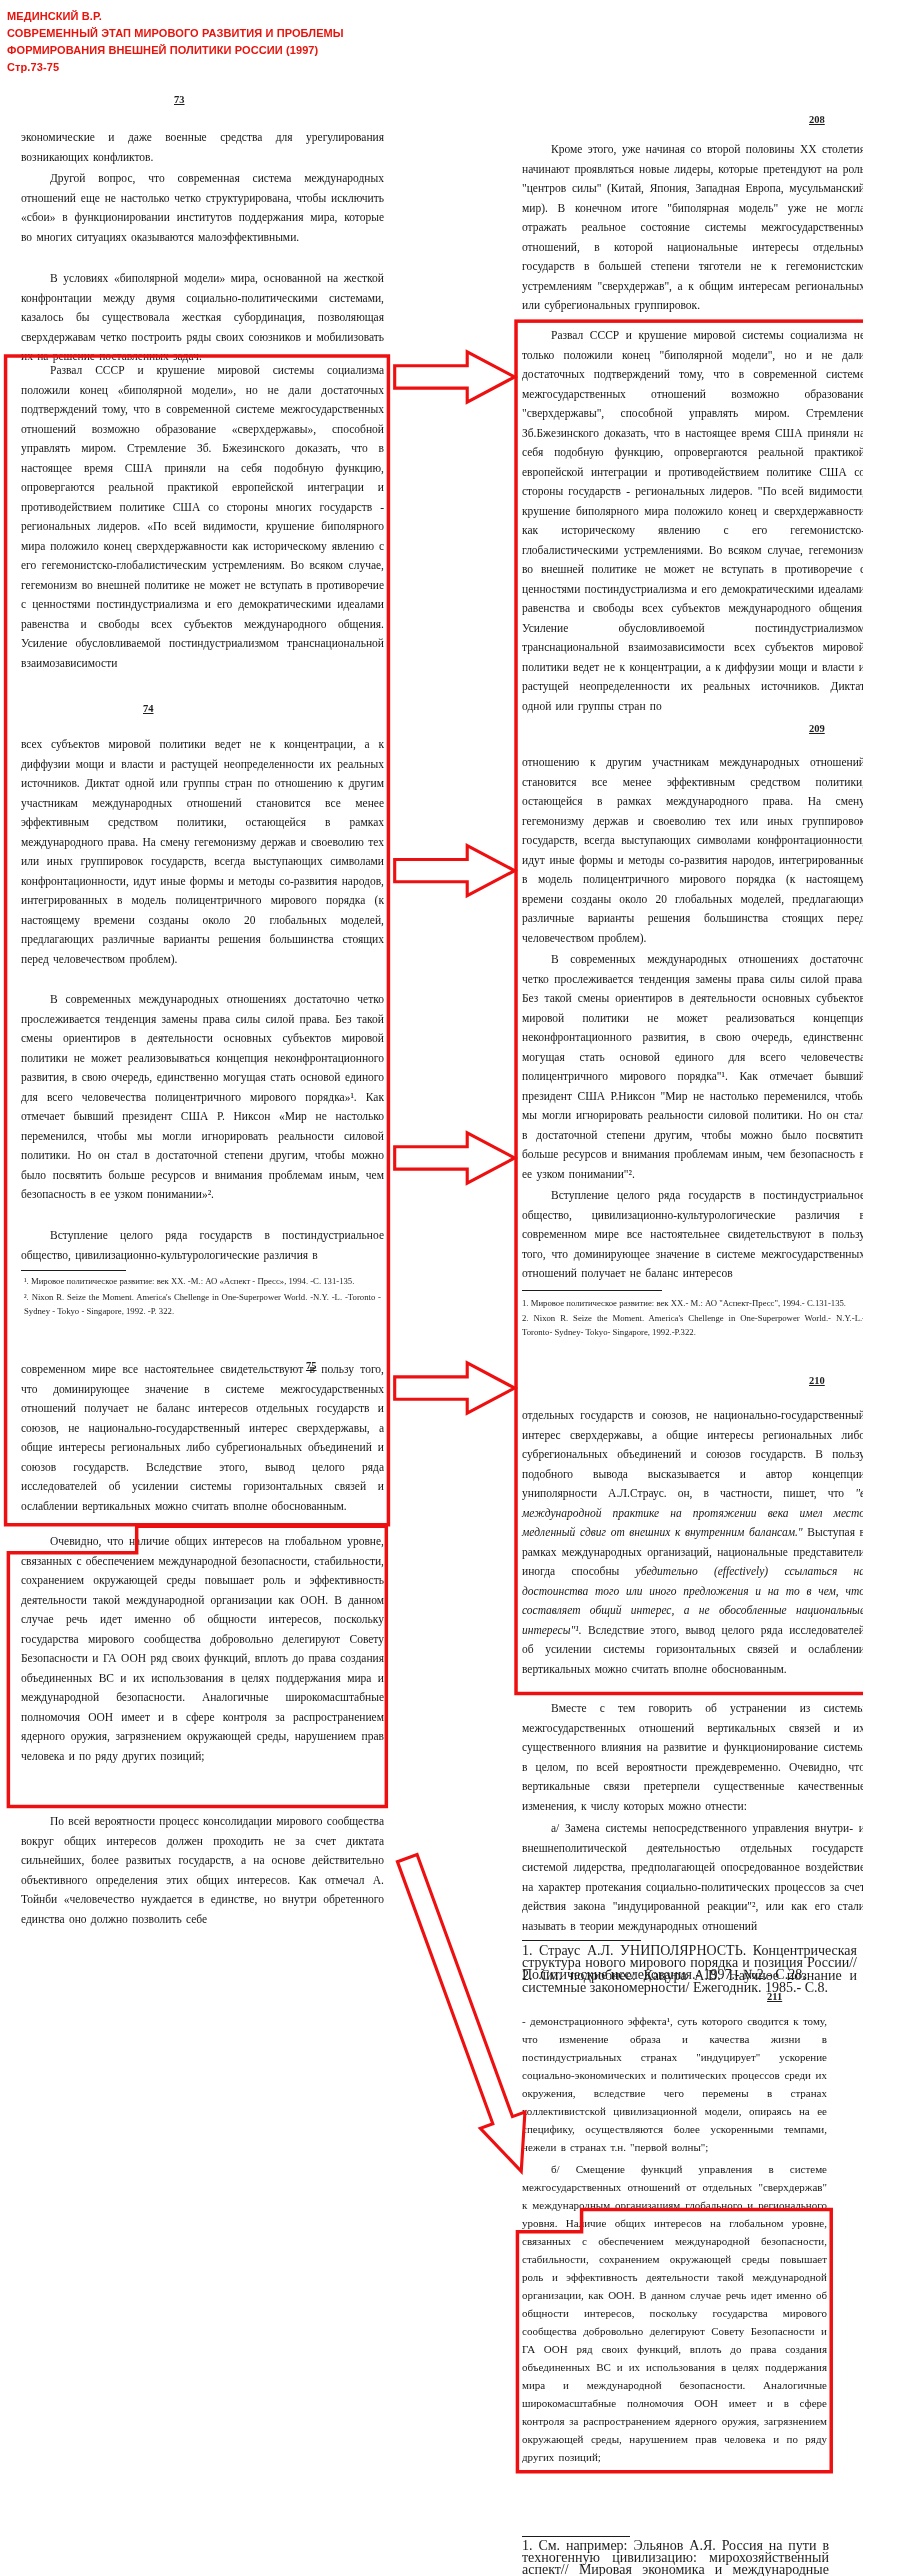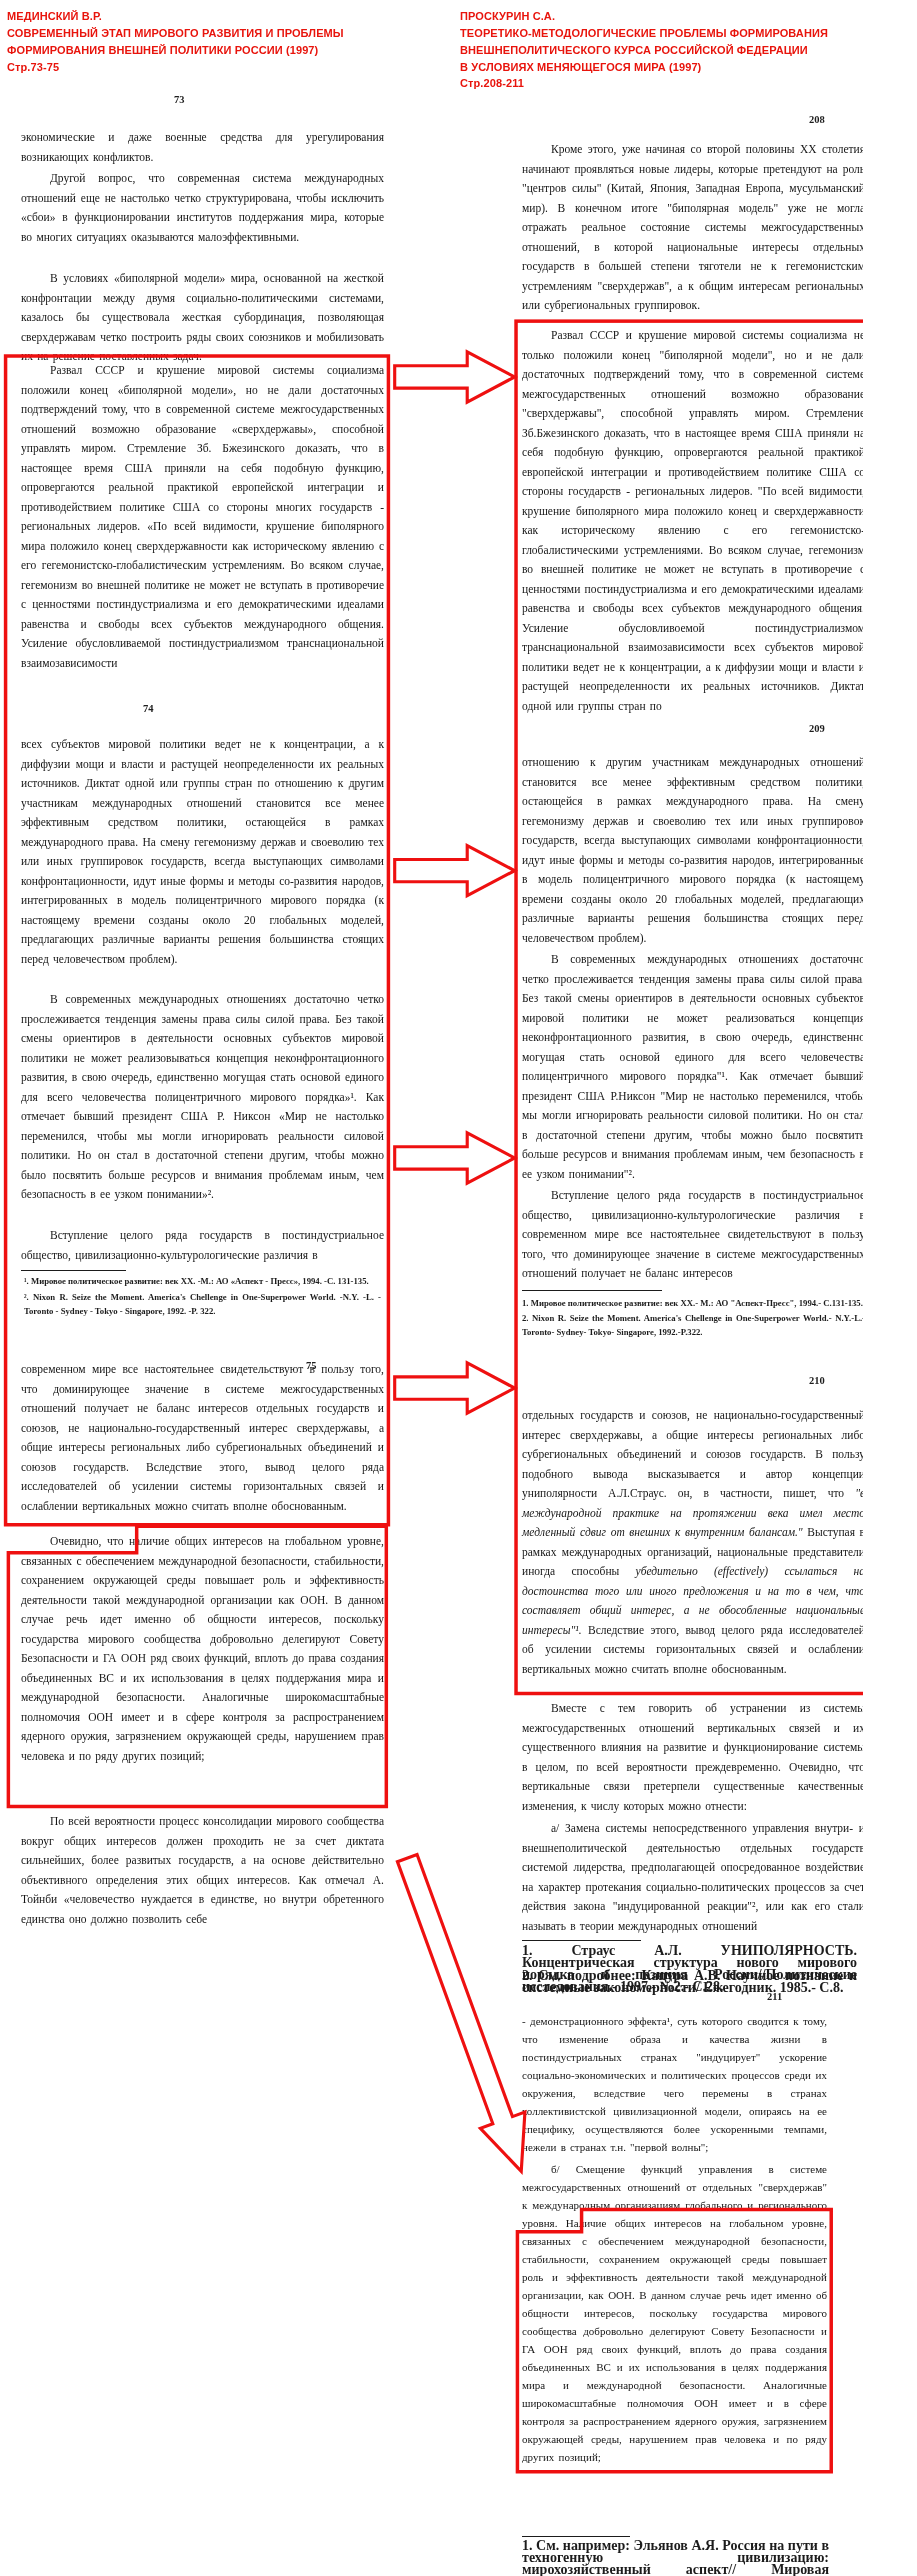--- a/index.html
+++ b/index.html
@@ -4,46 +4,39 @@
 <style>
   html,body{margin:0;padding:0;background:#ffffff;}
   .canvas{position:relative;width:863px;height:2576px;background:#ffffff;overflow:hidden;
           font-family:"Liberation Serif",serif;}
   .hdr{position:absolute;}
   .hdr div{font:700 11px/16.7px "Liberation Sans",sans-serif;color:#e8140c;letter-spacing:0.1px;}
   .p{position:absolute;font-size:11.5px;line-height:19.5px;color:#161616;text-align:justify;
      word-spacing:1.4px;}
   .lh26{font-size:11px;line-height:18px;}
   .ind{text-indent:29px;}
-  .pgnum{position:absolute;font:700 10.5px/15.3px "Liberation Serif",serif;color:#1d1d1d;}
-  .fn{position:absolute;font-size:8.7px;line-height:14px;color:#1c1c1c;text-align:justify;font-weight:bold;}
+  .pgnum{position:absolute;font:700 10.5px/15.3px "Liberation Serif",serif;color:#1d1d1d;text-decoration:underline;}
+  .fn{position:absolute;font-size:8.7px;line-height:14px;color:#1c1c1c;text-align:justify;}
   .fnsm{font-size:14px;line-height:12px;}
   .fnsep{position:absolute;height:1.4px;background:#1b1b1b;}
   .overlay{position:absolute;left:0;top:0;pointer-events:none;}
   i{font-style:italic;}
 </style>
 </head>
 <body>
 
 <div class="canvas">
 
   <div class="hdr" style="left:7px;top:8.4px;width:439px">
     <div>МЕДИНСКИЙ В.Р.</div>
     <div>СОВРЕМЕННЫЙ ЭТАП МИРОВОГО РАЗВИТИЯ И ПРОБЛЕМЫ</div>
     <div>ФОРМИРОВАНИЯ ВНЕШНЕЙ ПОЛИТИКИ РОССИИ (1997)</div>
     <div>Стр.73-75</div>
   </div>
 
-  <div class="hdr" style="left:460px;top:8.4px;width:453px">
-    <div>ПРОСКУРИН С.А.</div>
-    <div>ТЕОРЕТИКО-МЕТОДОЛОГИЧЕСКИЕ ПРОБЛЕМЫ ФОРМИРОВАНИЯ</div>
-    <div>ВНЕШНЕПОЛИТИЧЕСКОГО КУРСА РОССИЙСКОЙ ФЕДЕРАЦИИ</div>
-    <div>В УСЛОВИЯХ МЕНЯЮЩЕГОСЯ МИРА (1997)</div>
-    <div>Стр.208-211</div>
-  </div>
 
   <div class="pgnum" style="left:174px;top:92px">73</div>
   <div class="p ind" style="left:21px;top:169px;width:363px">Другой вопрос, что современная система международных отношений еще не настолько четко структурирована, чтобы исключить «сбои» в функционировании институтов поддержания мира, которые во многих ситуациях оказываются малоэффективными.</div>
   <div class="p" style="left:21px;top:128px;width:363px">экономические и даже военные средства для урегулирования возникающих конфликтов.</div>
   <div class="p ind" style="left:21px;top:269px;width:363px">В условиях «биполярной модели» мира, основанной на жесткой конфронтации между двумя социально-политическими системами, казалось бы существовала жесткая субординация, позволяющая сверхдержавам четко построить ряды своих союзников и мобилизовать их на решение поставленных задач.</div>
   <div class="p ind" style="left:21px;top:361px;width:363px">Развал СССР и крушение мировой системы социализма положили конец «биполярной модели», но не дали достаточных подтверждений тому, что в современной системе межгосударственных отношений возможно образование «сверхдержавы», способной управлять миром. Стремление Зб. Бжезинского доказать, что в настоящее время США приняли на себя подобную функцию, опровергаются реальной практикой европейской интеграции и противодействием политике США со стороны многих государств - региональных лидеров. «По всей видимости, крушение биполярного мира положило конец сверхдержавности как историческому явлению с его гегемонистско-глобалистическим устремлениям. Во всяком случае, гегемонизм во внешней политике не может не вступать в противоречие с ценностями постиндустриализма и его демократическими идеалами равенства и свободы всех субъектов международного общения. Усиление обусловливаемой постиндустриализмом транснациональной взаимозависимости</div>
   <div class="pgnum" style="left:143px;top:701px">74</div>
   <div class="p" style="left:21px;top:735px;width:363px">всех субъектов мировой политики ведет не к концентрации, а к диффузии мощи и власти и растущей неопределенности их реальных источников. Диктат одной или группы стран по отношению к другим участникам международных отношений становится все менее эффективным средством политики, остающейся в рамках международного права. На смену гегемонизму держав и своеволию тех или иных группировок государств, всегда выступающих символами конфронтационности, идут иные формы и методы со-развития народов, интегрированных в модель полицентричного мирового порядка (к настоящему времени созданы около 20 глобальных моделей, предлагающих различные варианты решения большинства стоящих перед человечеством проблем).</div>
   <div class="p ind" style="left:21px;top:990px;width:363px">В современных международных отношениях достаточно четко прослеживается тенденция замены права силы силой права. Без такой смены ориентиров в деятельности основных субъектов мировой политики не может реализовываться концепция неконфронтационного развития, в свою очередь, единственно могущая стать основой единого для всего человечества полицентричного мирового порядка»¹. Как отмечает бывший президент США Р. Никсон «Мир не настолько переменился, чтобы мы могли игнорировать реальности силовой политики. Но он стал в достаточной степени другим, чтобы можно было посвятить больше ресурсов и внимания проблемам иным, чем безопасность в ее узком понимании»².</div>
   <div class="p ind" style="left:21px;top:1226px;width:363px">Вступление целого ряда государств в постиндустриальное общество, цивилизационно-культурологические различия в</div>

